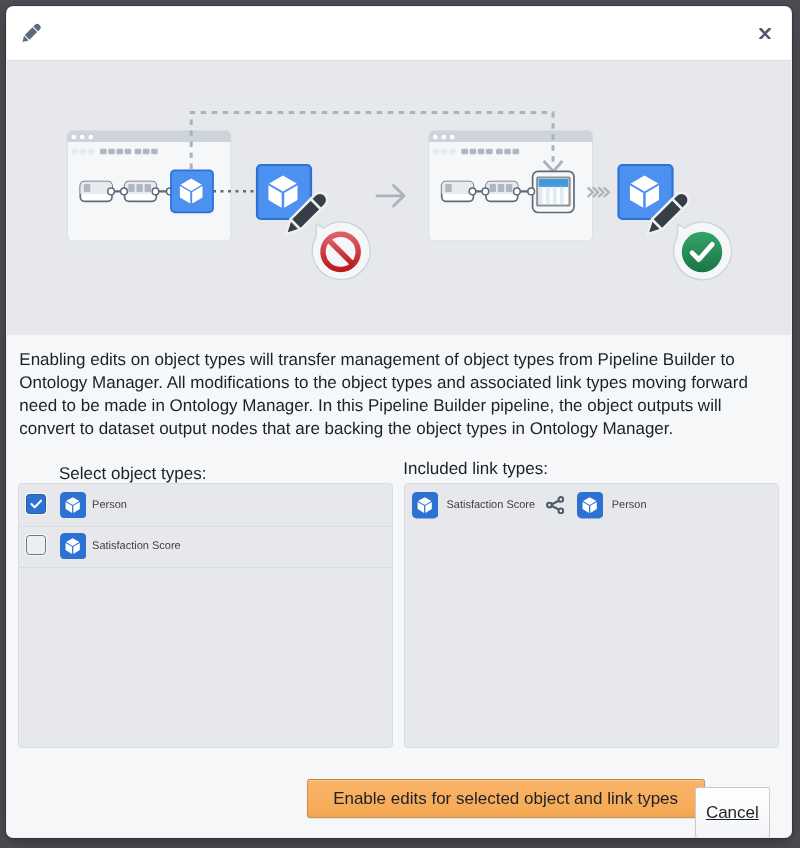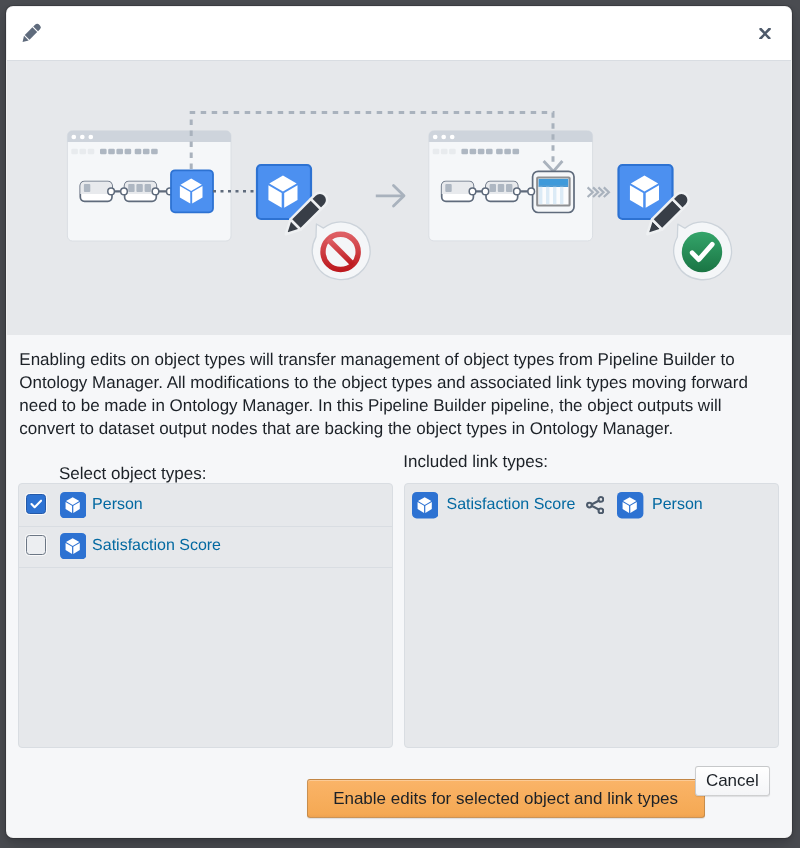--- a/index.html
+++ b/index.html
@@ -19,48 +19,48 @@
              display:flex;align-items:center;justify-content:center;cursor:pointer;padding:0;}
   
   .illus{height:274px;background:#e6e8eb;position:relative;overflow:hidden;}
   .illus svg{position:absolute;left:0;top:0;}
   
   .body{position:absolute;left:0;top:333px;width:784px;}
   .desc{position:absolute;left:12.3px;top:7.6px;width:750px;font-size:17px;line-height:23px;
         color:#1c2127;}
   .lbl{position:absolute;font-size:17px;line-height:20px;color:#1c2127;}
   .lbl1{left:12px;top:124px;margin-left:40px;}
-  .lbl2{left:396.3px;top:112px;text-align:center;}
+  .lbl2{left:396.3px;top:119px;text-align:center;}
   .panel{position:absolute;background:#e6e8eb;border:1px solid #d9dde2;border-radius:4px;
          overflow:hidden;box-sizing:border-box;padding-top:2px;}
   .panel1{left:10.7px;top:143px;width:375.3px;height:264.5px;}
   .panel2{left:396.7px;top:143px;width:375.3px;height:264.5px;}
   .row{height:41px;display:flex;align-items:center;padding:0 0 0 7.2px;
        border-bottom:1px solid #d9dde2;box-sizing:border-box;}
   .cbx{width:20.5px;height:20.5px;border-radius:3.5px;box-sizing:border-box;flex:0 0 auto;
        position:relative;top:-2.2px;box-shadow:0 0 0 1px rgba(255,255,255,.75);}
   .cbx-off{background:#eceef1;border:1.7px solid #6b7684;}
   .cbx-on{background:#2d72d2;border:1.6px solid #2459a8;display:flex;align-items:center;justify-content:center;}
   .cube{width:26.4px;height:26.4px;margin-left:13.5px;flex:0 0 auto;line-height:0;position:relative;top:-1.2px;}
-  .rowtxt{margin-left:5.8px;font-size:16px;color:#0369a1;position:relative;top:-1.2px;}
+  .rowtxt{margin-left:5.8px;font-size:11px;color:#404040;position:relative;top:-1.2px;}
   .linkrow .rowtxt{margin-left:8.3px;}
   .linkrow{height:41px;display:flex;align-items:center;padding-left:7.1px;}
   .linkicon{width:18.3px;height:18.3px;margin:0 13px 0 10.6px;flex:0 0 auto;line-height:0;position:relative;top:-1.2px;}
   
   .btn{position:absolute;font-family:"Liberation Sans",sans-serif;font-size:17px;
        border-radius:3px;cursor:pointer;box-sizing:border-box;padding:0;
        display:flex;align-items:center;justify-content:center;}
   .btn-primary{left:299.6px;top:438.9px;width:398px;height:39.5px;
       background:linear-gradient(to bottom,#fab468,#f5a954 92%,#eea250);color:#1c2127;
       border:1px solid rgba(17,20,24,.2);
       box-shadow:inset 0 1px 0 rgba(255,255,255,.3),0 1px 1px rgba(17,20,24,.1);}
-  .btn-default{left:687.5px;top:426px;width:75.7px;height:30px;
+  .btn-default{left:687.5px;top:447px;width:75.7px;height:51px;
       background:linear-gradient(to bottom,#ffffff,#f4f5f7);color:#1c2127;
       border:1px solid rgba(17,20,24,.2);
-      box-shadow:inset 0 1px 0 rgba(255,255,255,.8),0 1px 1px rgba(17,20,24,.1);}
+      box-shadow:inset 0 1px 0 rgba(255,255,255,.8),0 1px 1px rgba(17,20,24,.1);text-decoration:underline;}
 </style>
 </head>
 <body>
 
 <div class="dialog">
 
   <div class="hdr">
     <span class="hdr-icon">
       <svg width="20" height="20" viewBox="0 0 20 20">
           <g transform="translate(0.6,18.9) rotate(-45)" fill="#5f6b7c">

